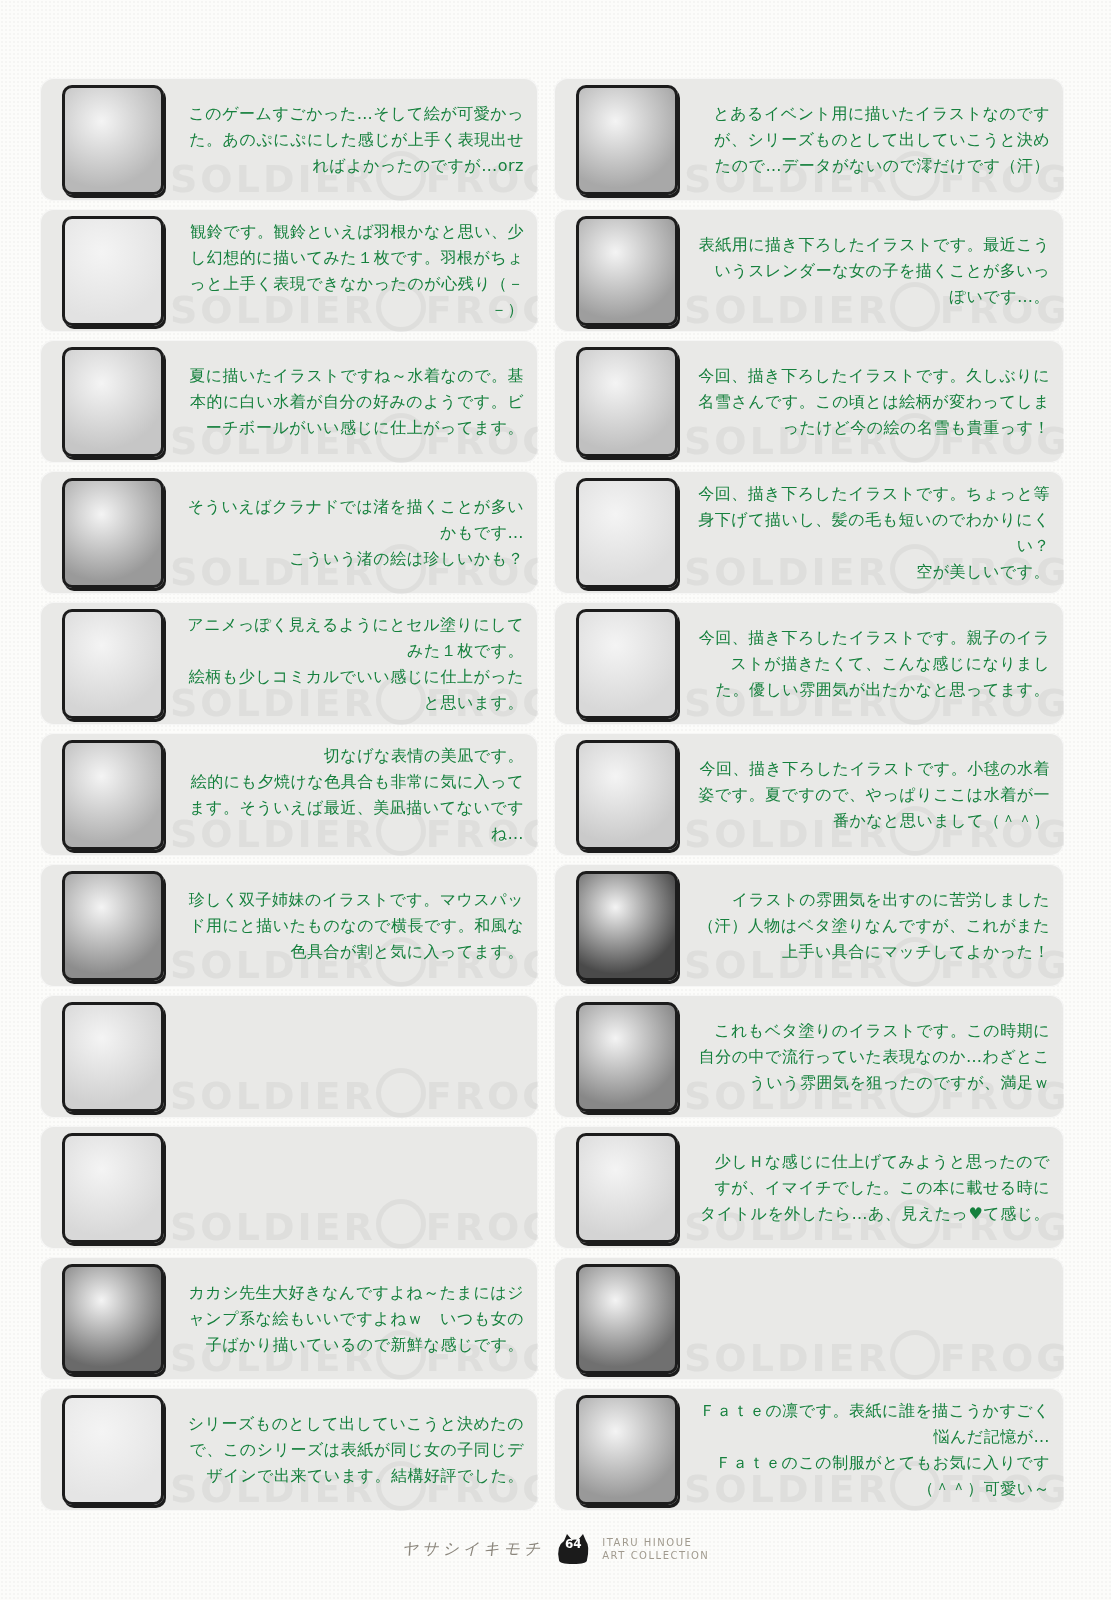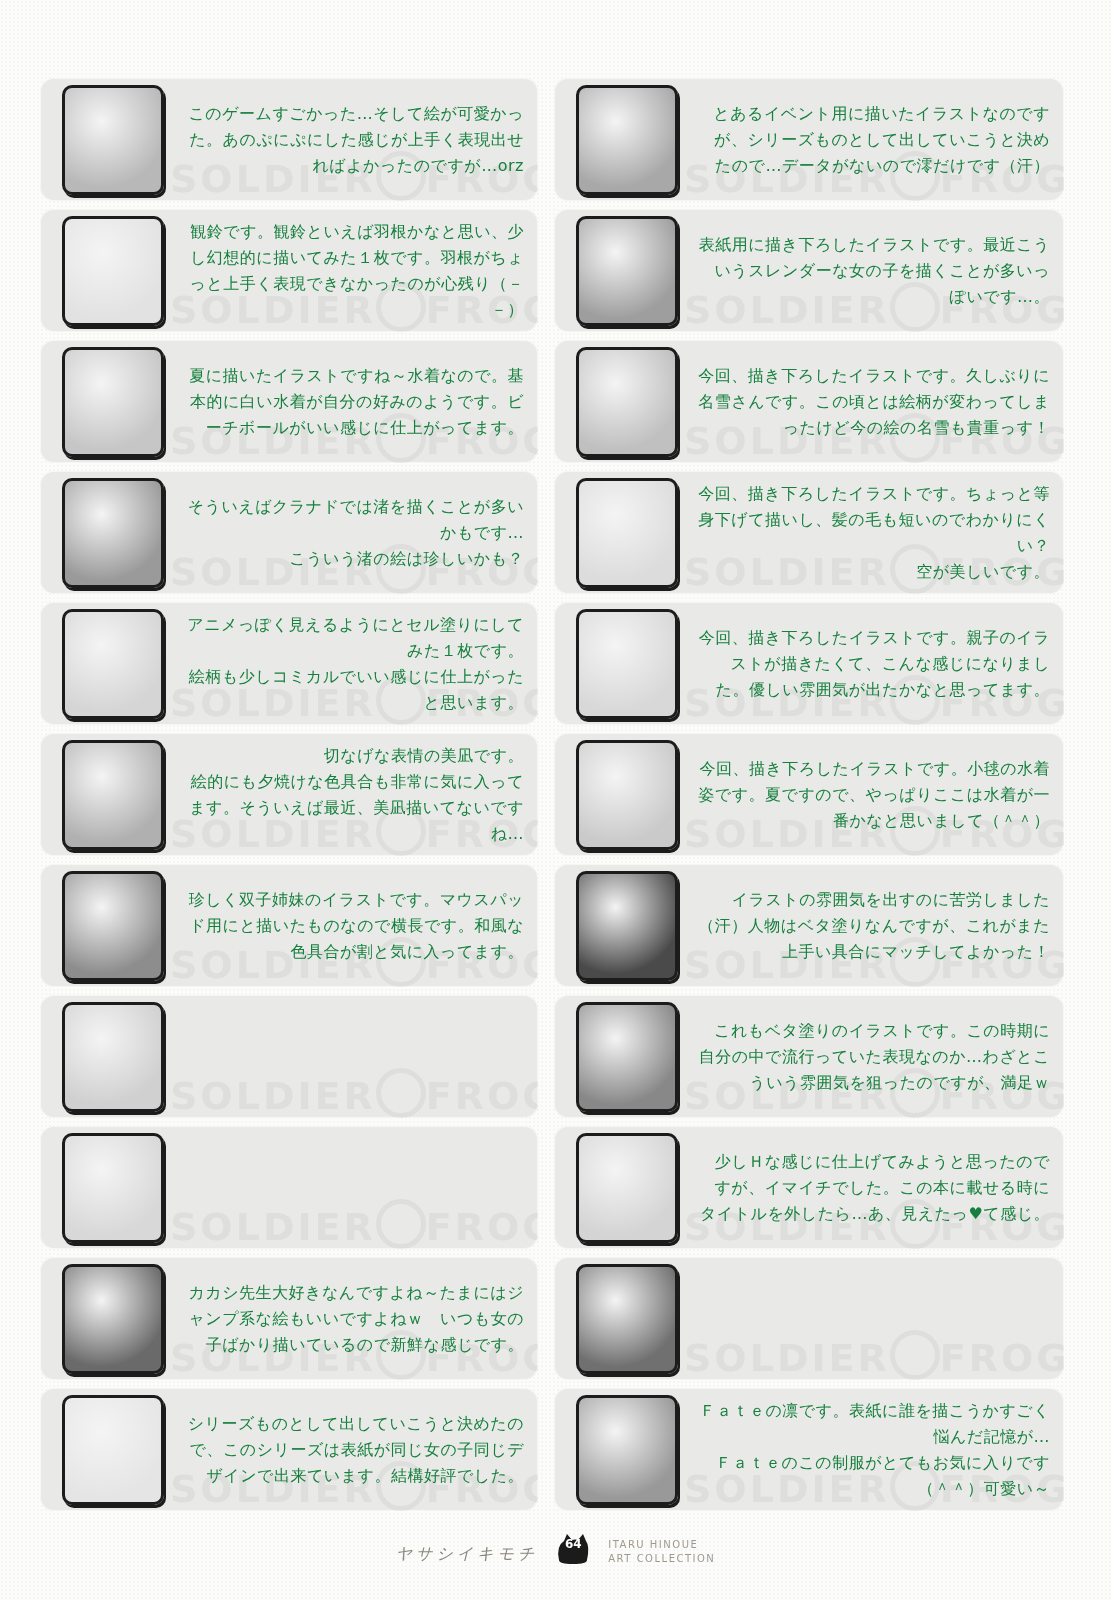--- a/index.html
+++ b/index.html
@@ -69,23 +69,23 @@
     color: #15803d;
     white-space: pre-line;
     letter-spacing: 0.5px;
     text-align: right;
   }
   .footer {
     position: absolute;
     left: 0; right: 0;
     top: 1533px;
     display: flex;
-    align-items: flex-end;
+    align-items: center;
     justify-content: center;
-    gap: 16px;
+    gap: 10px;
   }
   .series-title {
     font-style: italic;
     font-size: 16px;
     letter-spacing: 4px;
     color: #8b867c;
   }
   .cat-badge { position: relative; width: 38px; height: 32px; }
   .cat-badge svg { display: block; }
   .cat-page-num {

